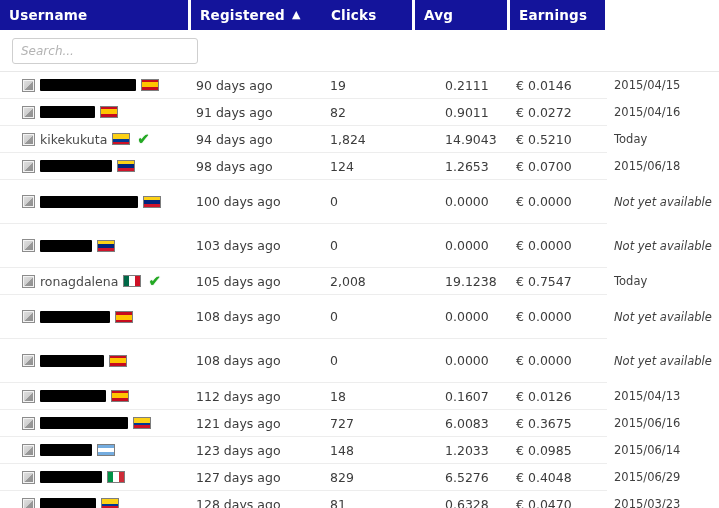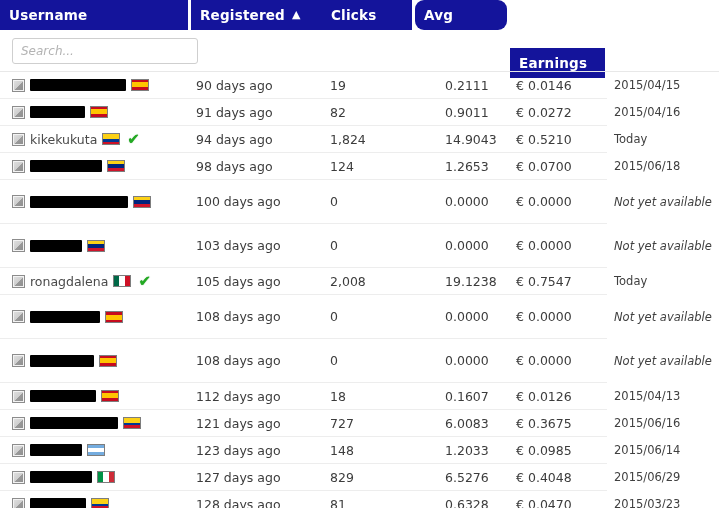--- a/index.html
+++ b/index.html
@@ -51,22 +51,22 @@
     display: inline-block;
     margin-left: 7px;
     font-size: 11px;
     line-height: 1;
     transform: translateY(-1px);
   }
 
   .th-username  { left: 0px;   width: 188px; }
   .th-registered{ left: 191px; width: 136px; }
   .th-clicks    { left: 322px; width: 90px;  }
-  .th-avg       { left: 415px; width: 92px; border-radius: 9px;  }
-  .th-earnings  { left: 510px; width: 95px; margin-top: 48px;  }
+  .th-avg       { left: 415px; width: 92px;  }
+  .th-earnings  { left: 510px; width: 95px;  }
   .th-lastclick { left: 608px; width: 111px; }
 
   
   .search-row {
     position: relative;
     height: 42px;
     width: 719px;
     border-bottom: 1px solid #e8e8e8;
     box-sizing: border-box;
   }
@@ -109,21 +109,21 @@
     bottom: 0;
     display: flex;
     align-items: center;
     font-size: 12.5px;
     color: #3c3c3c;
     box-sizing: border-box;
     white-space: nowrap;
   }
   .cell.wrap { white-space: normal; line-height: 14px; font-style: italic; }
 
-  .c-username  { left: 12px;  width: 185px; }
+  .c-username  { left: 22px;  width: 185px; }
   .c-registered{ left: 196px; width: 125px; }
   .c-clicks    { left: 330px; width: 84px;  }
   .c-avg       { left: 421px; width: 88px; margin-left: 24px;  }
   .c-earnings  { left: 516px; width: 90px;  }
   .c-lastclick { left: 614px; width: 100px; font-size: 11.5px; color: #404040;}
 
   
   .avatar {
     flex: 0 0 auto;
     width: 13px;

